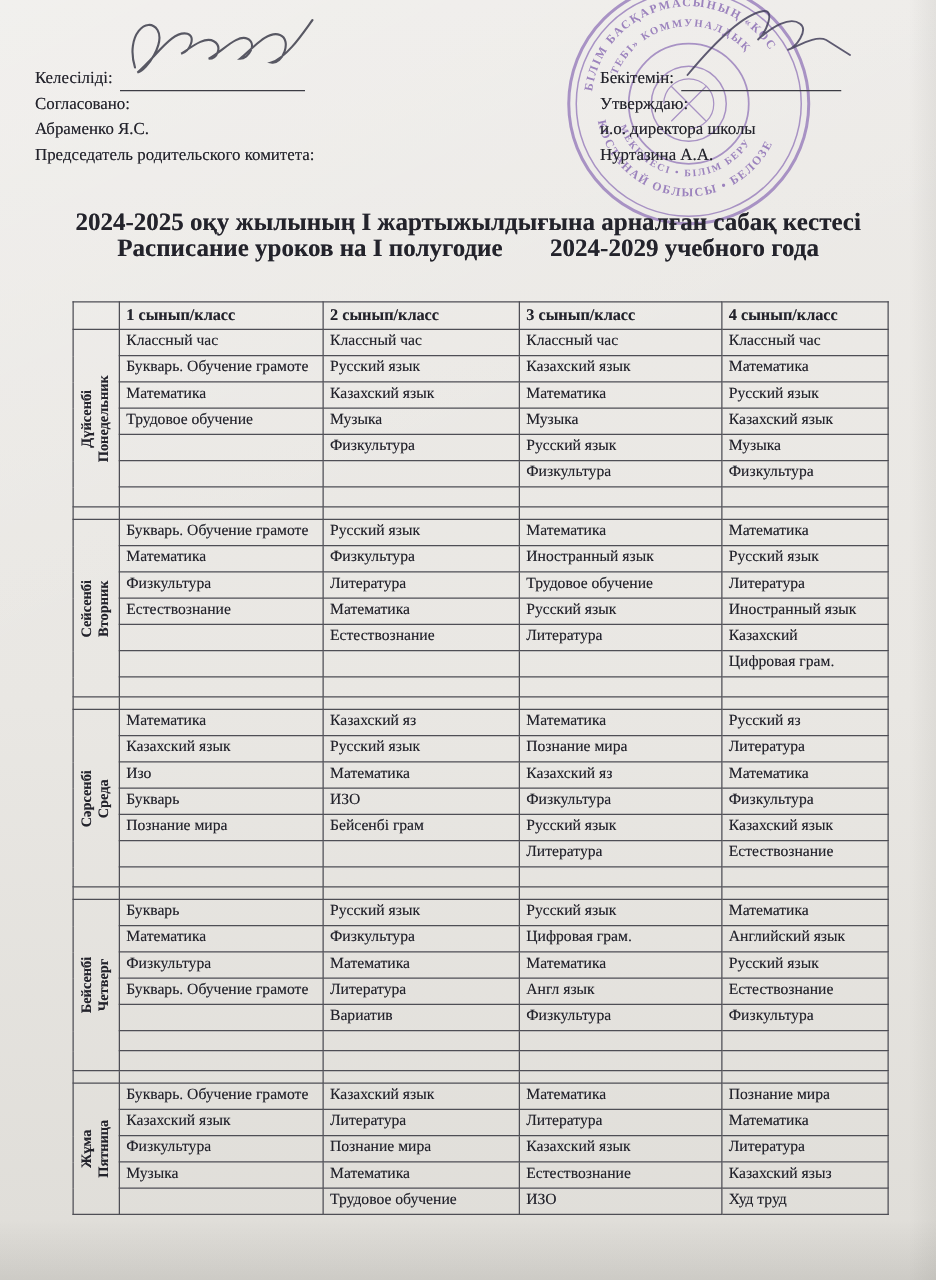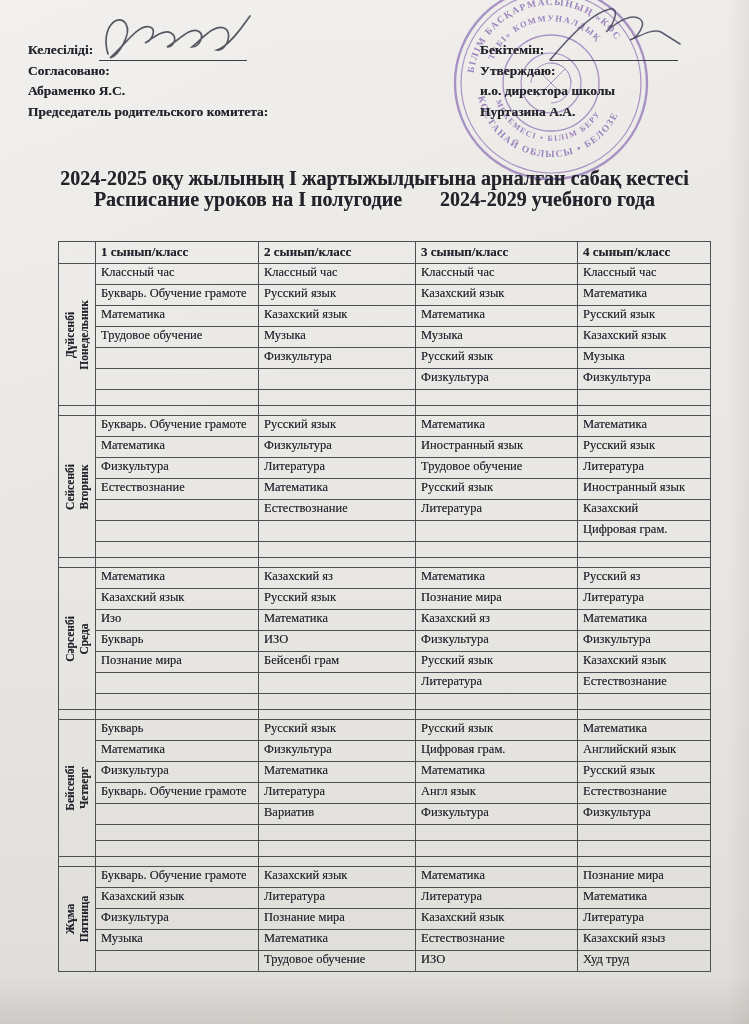--- a/index.html
+++ b/index.html
@@ -18,21 +18,21 @@
     background:linear-gradient(to bottom, rgba(110,108,102,0), rgba(110,108,102,.16));
     pointer-events:none;
   }
   .page::before{
     content:"";position:absolute;top:0;bottom:0;right:0;width:22px;
     background:linear-gradient(to right, rgba(120,118,112,0), rgba(120,118,112,.10));
     pointer-events:none;
   }
 
   
-  .approval{position:absolute;top:40px;font-weight:bold;font-size:13.5px;line-height:20.5px;
+  .approval{position:absolute;top:52px;font-weight:normal;font-size:13.5px;line-height:20.5px;
     text-shadow:0 0 .5px rgba(40,40,55,.55);}
   .approval-left{left:28px;}
   .approval-right{left:480px;}
   .sig-row{display:flex;align-items:flex-end;}
   .sig-line{display:inline-block;border-bottom:1.6px solid #3c3c44;height:15px;}
   .approval-left .sig-line{width:148px;margin-left:6px;}
   .approval-right .sig-line{width:128px;margin-left:6px;}
 
   svg.sig{position:absolute;pointer-events:none;}
   .sig-svg-left{left:98px;top:12px;}

